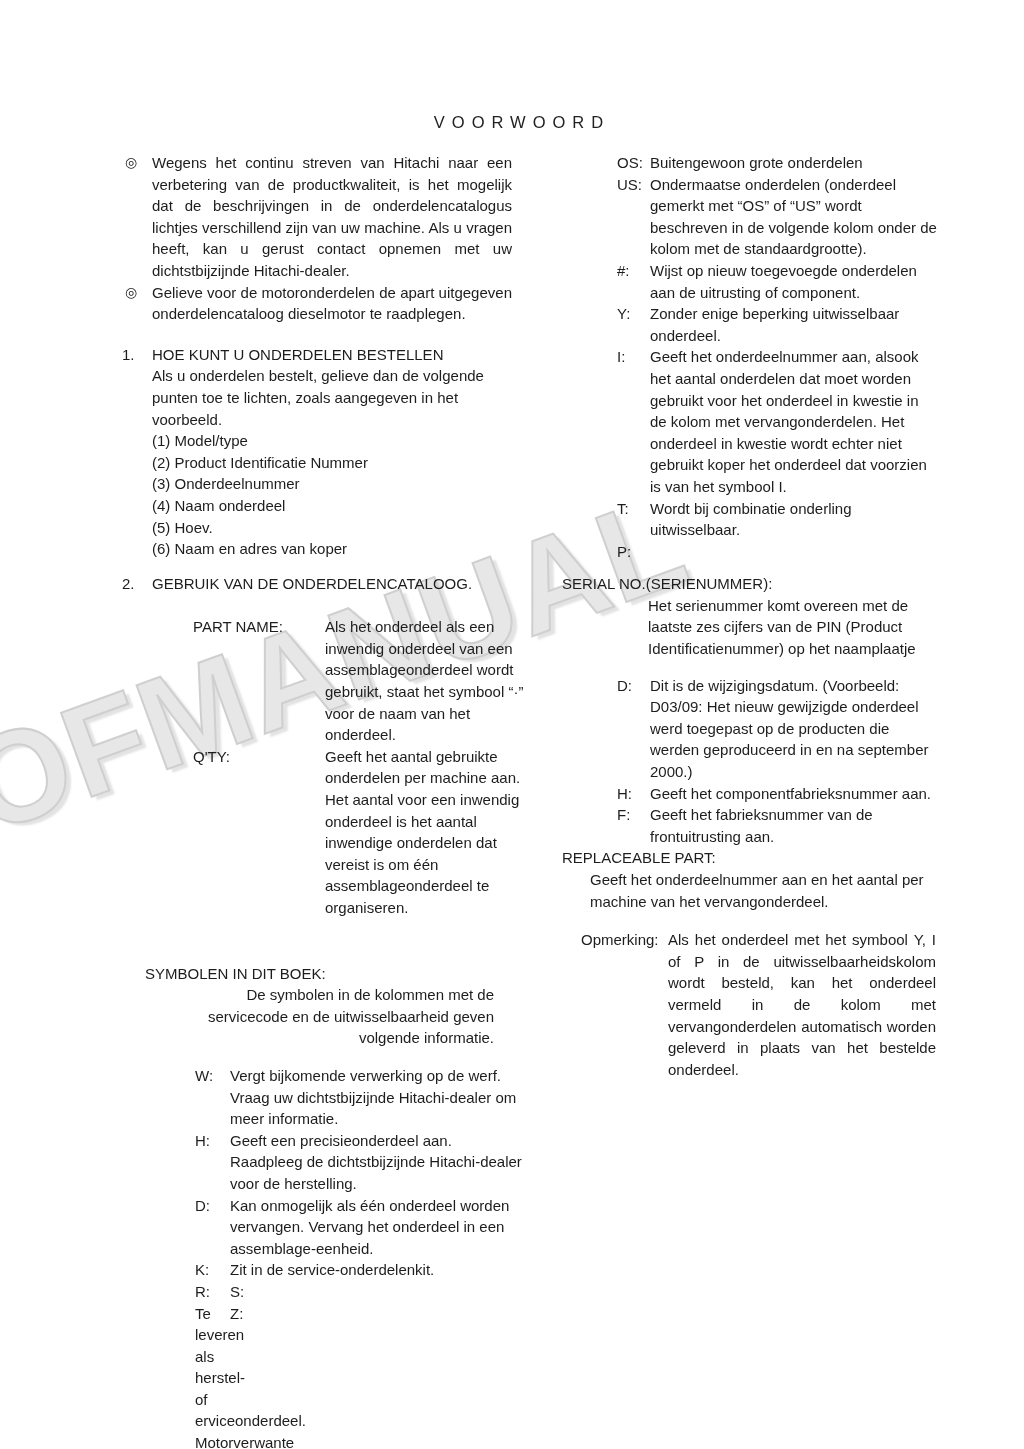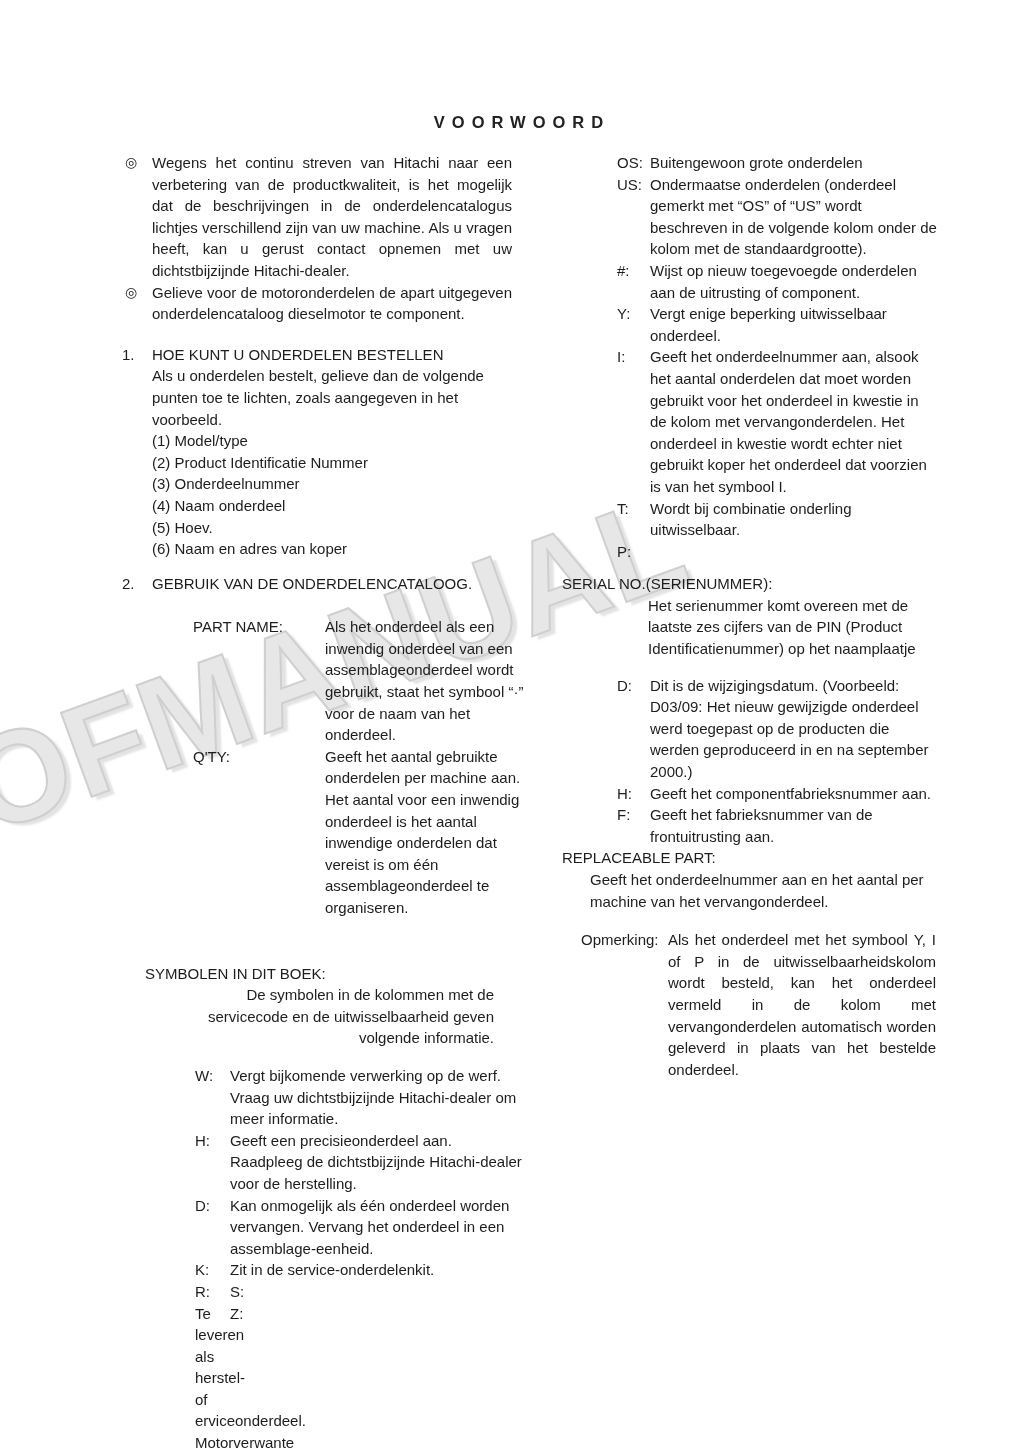--- a/index.html
+++ b/index.html
@@ -38,21 +38,20 @@
   .title {
     position: absolute;
     left: 122px;
     top: 112px;
     width: 800px;
     text-align: center;
     font-size: 16.5px;
     letter-spacing: 7px;
     color: #222;
     z-index: 1;
-    font-weight: bold;
   }
 
   .col { position: absolute; top: 152px; z-index: 1; }
   .col.left  { left: 122px; width: 402px; }
   .col.right { left: 562px; width: 380px; }
 
   
   .bullet-item { display: grid; grid-template-columns: 30px 360px; align-items: start; }
   .bullet-marker { font-size: 14px; padding-left: 3px; }
   .bullet-text { text-align: justify; }
@@ -115,21 +114,21 @@
   <div class="title">VOORWOORD</div>
 
   <div class="col left">
 
     <div class="bullet-item">
       <span class="bullet-marker">◎</span>
       <p class="bullet-text">Wegens het continu streven van Hitachi naar een verbetering van de productkwaliteit, is het mogelijk dat de beschrijvingen in de onderdelencatalogus lichtjes verschillend zijn van uw machine. Als u vragen heeft, kan u gerust contact opnemen met uw dichtstbijzijnde Hitachi-dealer.</p>
     </div>
     <div class="bullet-item">
       <span class="bullet-marker">◎</span>
-      <p class="bullet-text">Gelieve voor de motoronderdelen de apart uitgegeven onderdelencataloog dieselmotor te component.</p>
+      <p class="bullet-text">Gelieve voor de motoronderdelen de apart uitgegeven onderdelencataloog dieselmotor te raadplegen.</p>
     </div>
 
     <div class="numbered sec1">
       <span class="sec-num">1.</span>
       <div class="sec-body">
         <div class="sec-heading">HOE KUNT U ONDERDELEN BESTELLEN</div>
         <p>Als u onderdelen bestelt, gelieve dan de volgende punten toe te lichten, zoals aangegeven in het voorbeeld.</p>
         <ul class="plain-list">
           <li>(1) Model/type</li>
           <li>(2) Product Identificatie Nummer</li>
@@ -179,21 +178,21 @@
   <div class="col right">
 
     <div class="codes">
       <div class="def-label">OS:</div>
       <p class="def-text">Buitengewoon grote onderdelen</p>
       <div class="def-label">US:</div>
       <p class="def-text">Ondermaatse onderdelen (onderdeel gemerkt met “OS” of “US” wordt beschreven in de volgende kolom onder de kolom met de standaardgrootte).</p>
       <div class="def-label">#:</div>
       <p class="def-text">Wijst op nieuw toegevoegde onderdelen aan de uitrusting of component.</p>
       <div class="def-label">Y:</div>
-      <p class="def-text">Vergt enige beperking uitwisselbaar onderdeel.</p>
+      <p class="def-text">Zonder enige beperking uitwisselbaar onderdeel.</p>
       <div class="def-label">I:</div>
       <p class="def-text">Geeft het onderdeelnummer aan, alsook het aantal onderdelen dat moet worden gebruikt voor het onderdeel in kwestie in de kolom met vervangonderdelen. Het onderdeel in kwestie wordt echter niet gebruikt koper het onderdeel dat voorzien is van het symbool I.</p>
       <div class="def-label">T:</div>
       <p class="def-text">Wordt bij combinatie onderling uitwisselbaar.</p>
       <div class="def-label">P:</div>
     </div>
 
     <div class="serial">
       <div class="heading">SERIAL NO.(SERIENUMMER):</div>
       <p class="serial-body">Het serienummer komt overeen met de laatste zes cijfers van de PIN (Product Identificatienummer) op het naamplaatje</p>

